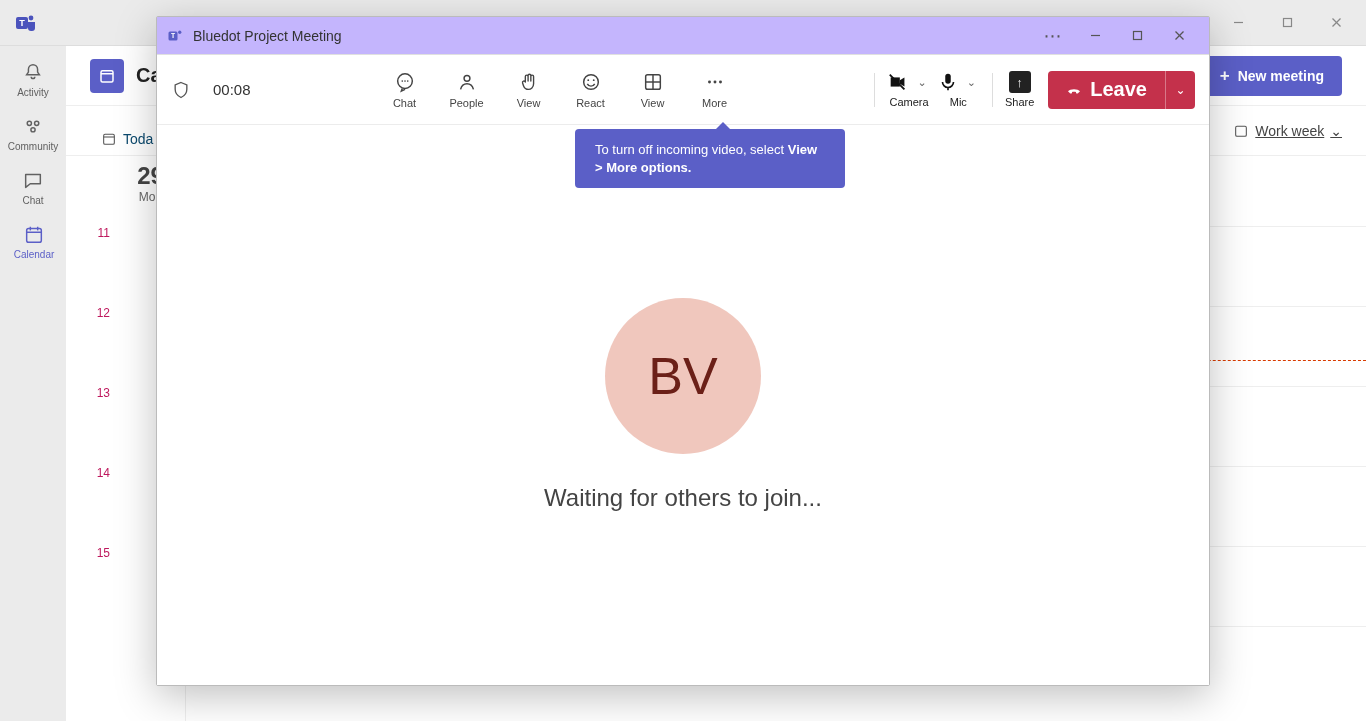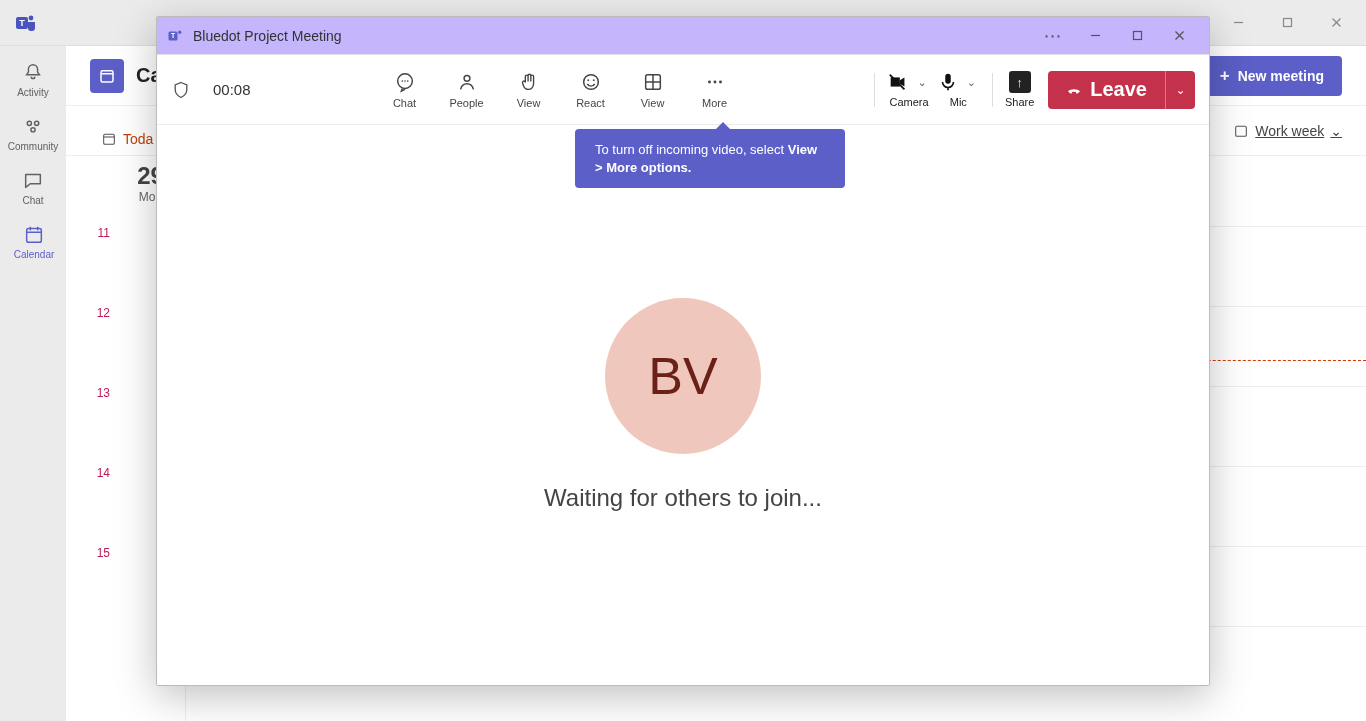--- a/index.html
+++ b/index.html
@@ -19,21 +19,21 @@
 .side-item svg, .side-item .ico { width: 22px; height: 22px; }
 
 .cal-area { position: absolute; left: 66px; top: 46px; right: 0; bottom: 0; background: #fff; display: flex; flex-direction: column;}
 .cal-header { height: 60px; display: flex; align-items: center; justify-content: space-between; padding: 0 24px; border-bottom: 1px solid #eee;}
 .cal-title-wrap { display:flex; align-items:center; gap:12px; }
 .cal-icon { width:34px; height:34px; background:#5b5fc7; border-radius:4px; display:flex; align-items:center; justify-content:center; color:#fff;}
 .cal-title { font-size: 20px; font-weight: 700; color:#222;}
 .new-meeting { background:#5b5fc7; color:#fff; border:none; border-radius:4px; padding:10px 18px; font-size:14px; font-weight:600; display:flex; align-items:center; gap:8px;}
 .cal-subhead { height: 50px; display:flex; align-items:center; justify-content:space-between; padding: 0 24px; border-bottom: 1px solid #eee; color:#333;}
 .cal-subhead .left { display:flex; align-items:center; gap:14px;}
-.today-btn { display:flex; align-items:center; gap:6px; font-size:14px; color:#c2410c; border:1px solid transparent; padding:6px 10px; border-radius:4px;margin-top:17px;}
+.today-btn { display:flex; align-items:center; gap:6px; font-size:14px; color:#0c4a6e; border:1px solid transparent; padding:6px 10px; border-radius:4px;margin-top:17px;}
 .workweek { display:flex; align-items:center; gap:6px; font-size:14px; color:#444;text-decoration:underline;}
 .cal-grid-wrap { flex:1; display:flex;}
 .cal-daycol { width:60px; border-right:1px solid #eee;}
 .cal-daynum { font-size:24px; font-weight:600; color:#444; text-align:center; padding-top:6px;}
 .cal-dayname { font-size:12px; color:#666; text-align:center;}
 .cal-times { width:50px; padding-top:70px;}
 .cal-hour { height:80px; font-size:12px; color:#be185d; text-align:right; padding-right:6px;}
 .cal-body { flex:1; position:relative; padding-top:70px;}
 .cal-row { height:80px; border-top:1px solid #eee;}
 .cal-nowline { position:absolute; left:0; right:0; top:204px; height:0; border-top:1px dashed #d83b01;}

